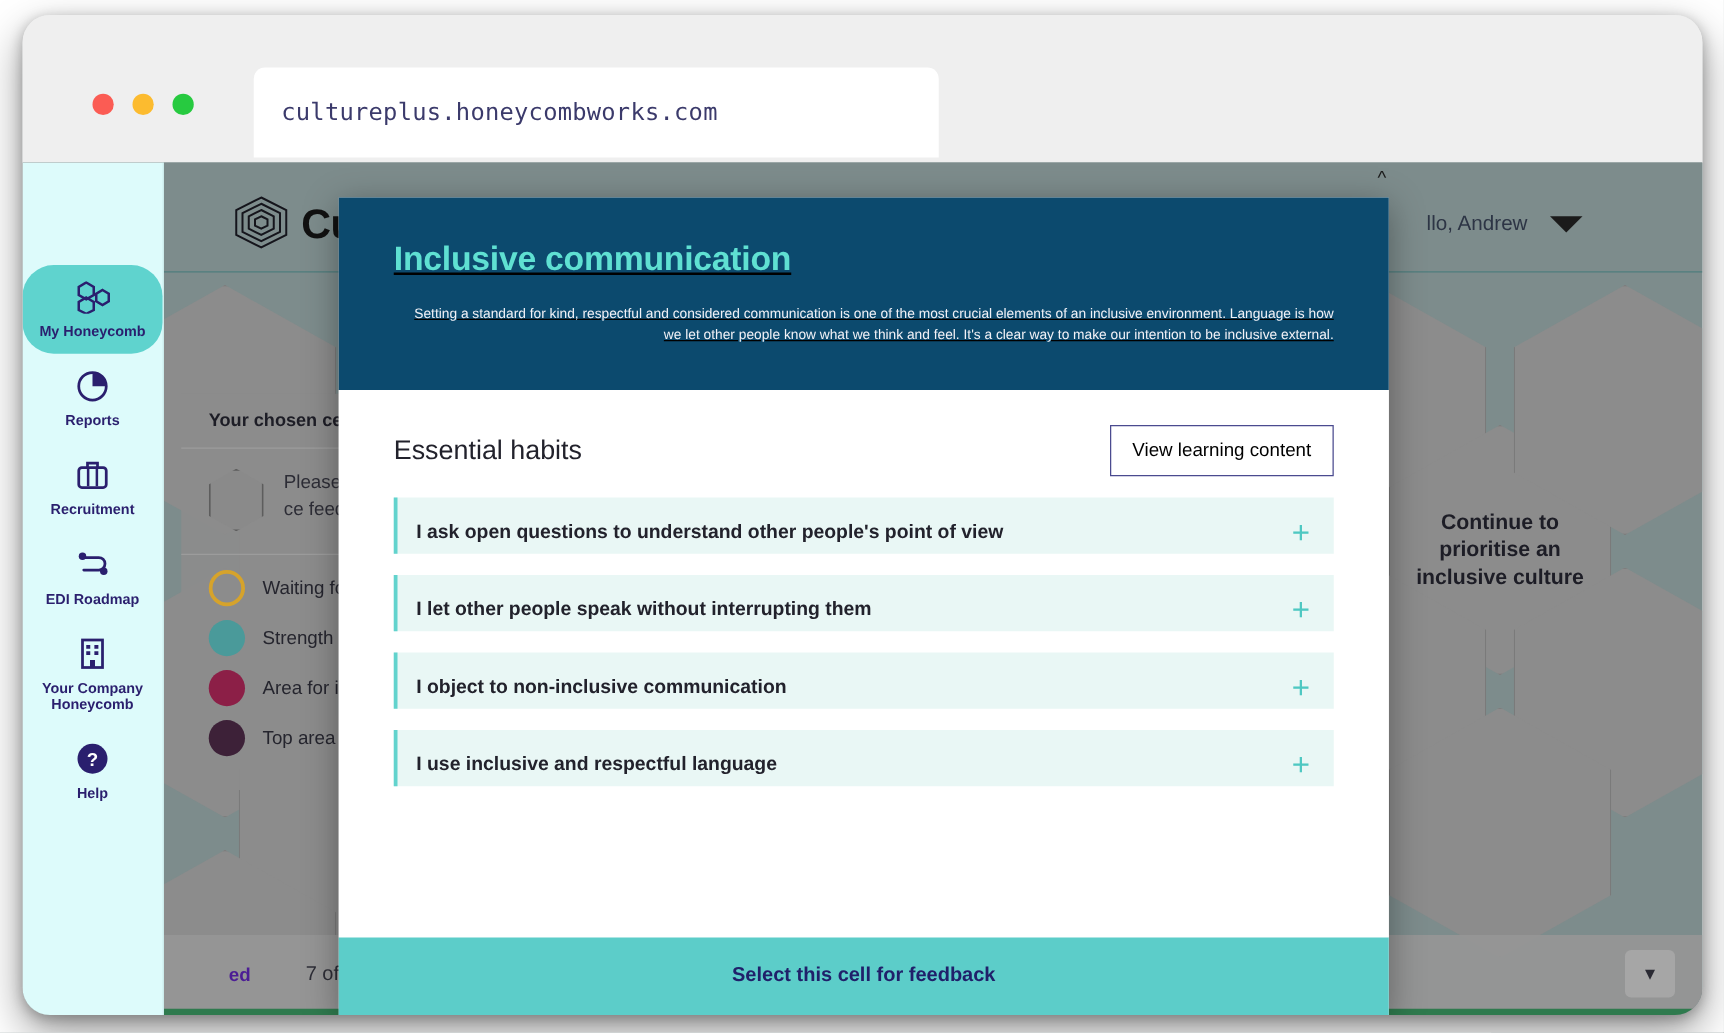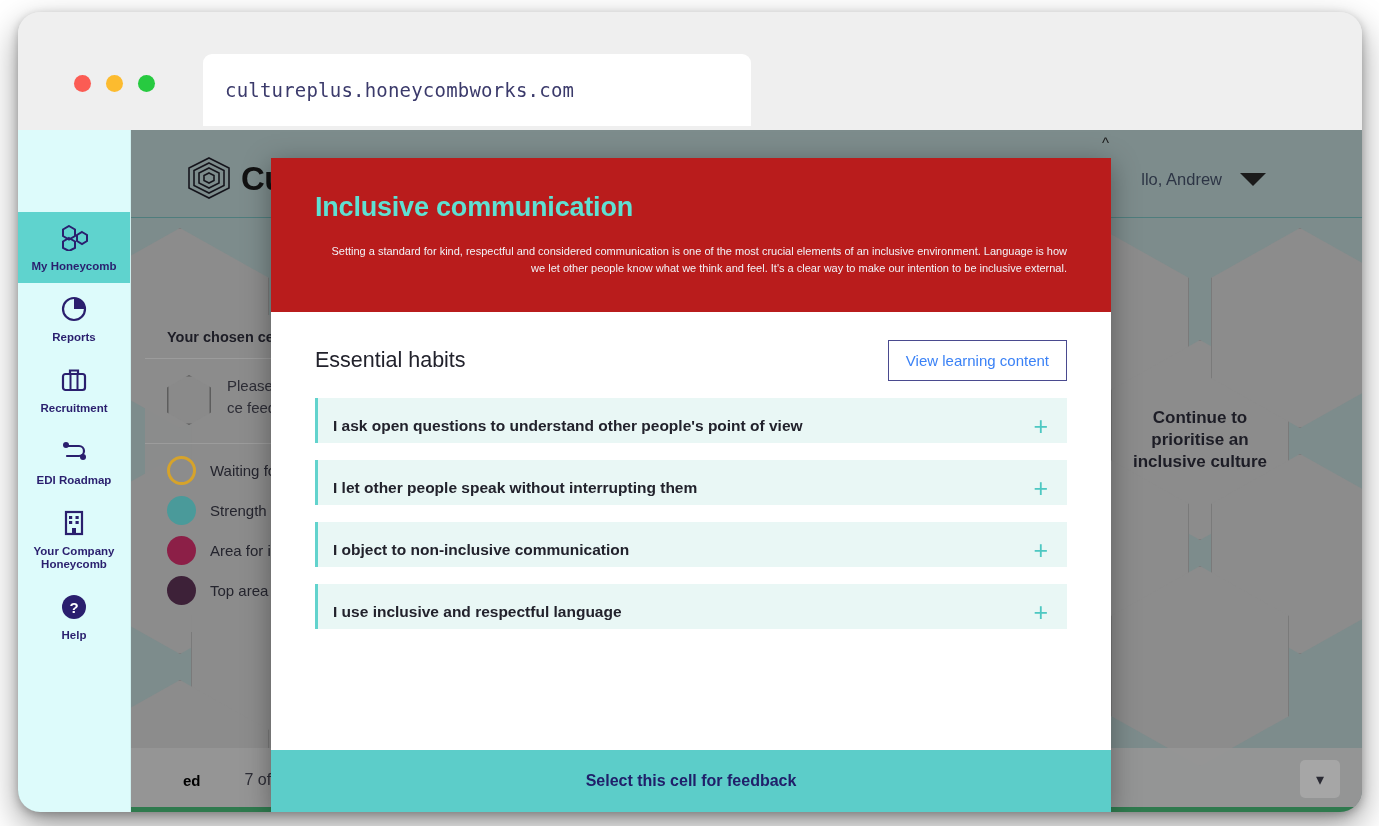--- a/index.html
+++ b/index.html
@@ -47,21 +47,21 @@
   .sidebar {
     position:absolute; left:0; top:0; width:113px; height:682px;
     background:#ddfbfb; border-right:1px solid #cfefef;
     z-index:5;
   }
   .sb-logo-space { height:82px; }
   .sb-item {
     width:100%; padding:11px 4px 10px; text-align:center;
     color:#2a1f6e; cursor:pointer;
   }
-  .sb-item.active { background:#5fd3ce; }
+  .sb-item.active { background:#5fd3ce;border-radius:25px; }
   .sb-ico { height:30px; display:flex; align-items:center; justify-content:center; }
   .sb-label {
     margin-top:7px; font-size:11.5px; font-weight:bold;
     line-height:1.15; color:#2a1f6e;
   }
 
   
   .page {
     position:absolute; left:113px; top:0; right:0; bottom:0;
     background:#7d8c8c;
@@ -107,45 +107,45 @@
   .chosen-empty-txt { font-size:15px; color:#2d2d36; line-height:1.45; }
   .legend { padding:12px 22px 0; }
   .legend-row { display:flex; align-items:center; gap:14px; margin-bottom:11px; }
   .legend-dot { width:29px; height:29px; border-radius:50%; flex:none; }
   .legend-txt { font-size:15px; color:#25252e; }
 
   .bottom-bar {
     position:absolute; left:0; right:0; bottom:0; height:64px;
     background:rgba(150,150,150,.95); display:flex; align-items:center;
   }
-  .bb-label { font-size:15px; font-weight:bold; color:#000000; margin-left:52px; }
+  .bb-label { font-size:15px; font-weight:bold; color:#4c1d95; margin-left:52px; }
   .bb-count { font-size:16px; color:#2d2d36; margin-left:44px; }
   .bb-chev {
     position:absolute; right:22px; top:12px; width:40px; height:38px;
     background:#a6a6a6; border-radius:5px; display:flex; align-items:center; justify-content:center;
     color:#2a2a33; font-size:16px;
   }
   .progress { position:absolute; left:0; right:0; bottom:0; height:5px; background:#2f7a4e; }
 
   
   .modal {
     position:absolute; left:253px; top:28px; width:840px; height:654px;
     background:#fff; box-shadow:0 6px 26px rgba(0,0,0,.35); z-index:20;
     display:flex; flex-direction:column;
   }
-  .modal-head { background:#b91c1c; padding:34px 44px 34px; }
+  .modal-head { background:#0c4a6e; padding:34px 44px 34px;text-decoration:underline; }
   .modal-title { color:#5fe0d2; font-size:27px; font-weight:bold; letter-spacing:-.2px; }
   .modal-sub { color:#fff; font-size:20px; margin-top:26px; }
   .modal-body-txt { color:#f2f2f7; font-size:11px; line-height:1.58; margin-top:20px;text-align:right; }
 
   .modal-body { background:#fff; padding:28px 44px 0; flex:1; }
   .habits-head { display:flex; align-items:center; justify-content:space-between; }
   .habits-title { font-size:21.5px; color:#22222c; }
   .learn-btn {
-    border:1px solid #4a4a8f; background:#fff; color:#3b82f6;
+    border:1px solid #4a4a8f; background:#fff; color:#000000;
     font-size:15px; padding:11px 17px; cursor:pointer;
     font-family:"Liberation Sans", sans-serif;
   }
   .habit-row {
     margin-top:17px; height:45px; background:#e9f7f5;
     border-left:3px solid #62d3cd;
     display:flex; align-items:center; justify-content:space-between;
     padding:12px 19px 0 15px; cursor:pointer;
   }
   .habit-txt { font-size:15.5px; font-weight:bold; color:#22222c; }

